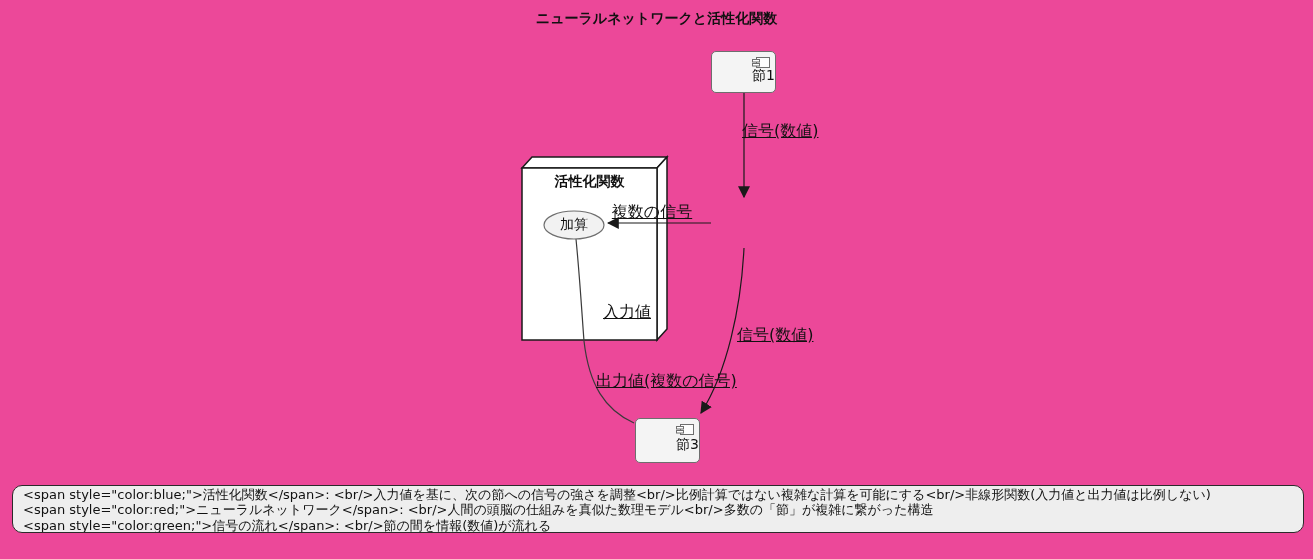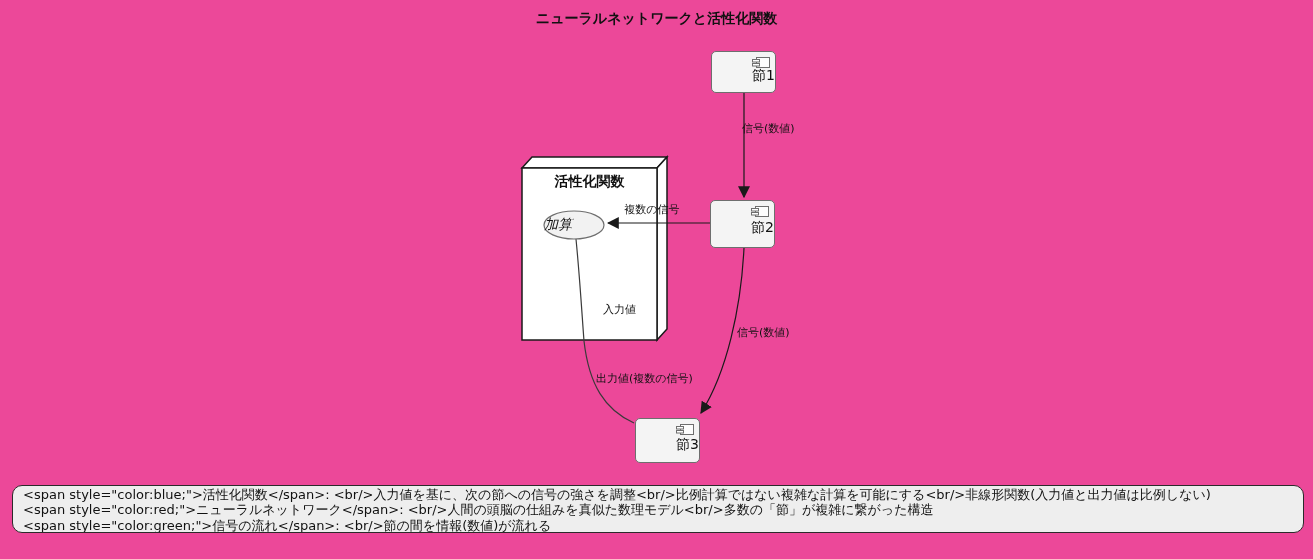--- a/index.html
+++ b/index.html
@@ -14,29 +14,29 @@
     font-size:14px; font-weight:bold; color:#111;
   }
   svg.layer { position:absolute; left:0; top:0; }
   .node {
     position:absolute; background:#f4f4f4; border:1px solid #6e6e6e;
     border-radius:5px; display:flex; align-items:center; justify-content:flex-end;
   }
   .node .node-label { font-size:14px; color:#111; padding-top:8px; }
   .comp-icon { position:absolute; top:4px; right:4px; }
   .edge-label {
-    position:absolute; font-size:11px; color:#111; white-space:nowrap;
+    position:absolute; font-size:16px; color:#111; white-space:nowrap;text-decoration:underline;
   }
   .box-title {
     position:absolute; left:522px; top:173px; width:135px; text-align:center;
     font-size:14px; font-weight:bold; color:#111;
   }
   .ellipse-label {
-    position:absolute; left:544px; top:216px; width:60px; text-align:left;
-    font-size:14px; color:#111;font-style:italic;
+    position:absolute; left:544px; top:216px; width:60px; text-align:center;
+    font-size:14px; color:#111;
   }
   .legend {
     position:absolute; left:12px; top:485px; width:1292px; height:48px;
     background:#eeeeee; border:1.5px solid #2b2b2b; border-radius:10px;
     padding:1px 10px 0 10px; font-size:13px; line-height:15.3px;
     white-space:nowrap; overflow:hidden; color:#111;
   }
 </style>
 </head>
 <body>
@@ -76,28 +76,20 @@
 
   <div class="node" style="left:711px; top:51px; width:65px; height:42px;">
     <svg class="comp-icon" width="20" height="14">
       <rect x="5.5" y="1.5" width="13" height="10" fill="#fdfdfd" stroke="#6e6e6e"></rect>
       <rect x="1.5" y="3.5" width="7" height="2.5" fill="#fdfdfd" stroke="#6e6e6e"></rect>
       <rect x="1.5" y="7.5" width="7" height="2.5" fill="#fdfdfd" stroke="#6e6e6e"></rect>
     </svg>
     <span class="node-label">節1</span>
   </div>
 
-  <div class="node" style="left:710px; top:200px; width:65px; height:48px;">
-    <svg class="comp-icon" width="20" height="14">
-      <rect x="5.5" y="1.5" width="13" height="10" fill="#fdfdfd" stroke="#6e6e6e"></rect>
-      <rect x="1.5" y="3.5" width="7" height="2.5" fill="#fdfdfd" stroke="#6e6e6e"></rect>
-      <rect x="1.5" y="7.5" width="7" height="2.5" fill="#fdfdfd" stroke="#6e6e6e"></rect>
-    </svg>
-    <span class="node-label">節2</span>
-  </div>
 
   <div class="node" style="left:635px; top:418px; width:65px; height:45px;">
     <svg class="comp-icon" width="20" height="14">
       <rect x="5.5" y="1.5" width="13" height="10" fill="#fdfdfd" stroke="#6e6e6e"></rect>
       <rect x="1.5" y="3.5" width="7" height="2.5" fill="#fdfdfd" stroke="#6e6e6e"></rect>
       <rect x="1.5" y="7.5" width="7" height="2.5" fill="#fdfdfd" stroke="#6e6e6e"></rect>
     </svg>
     <span class="node-label">節3</span>
   </div>
 

